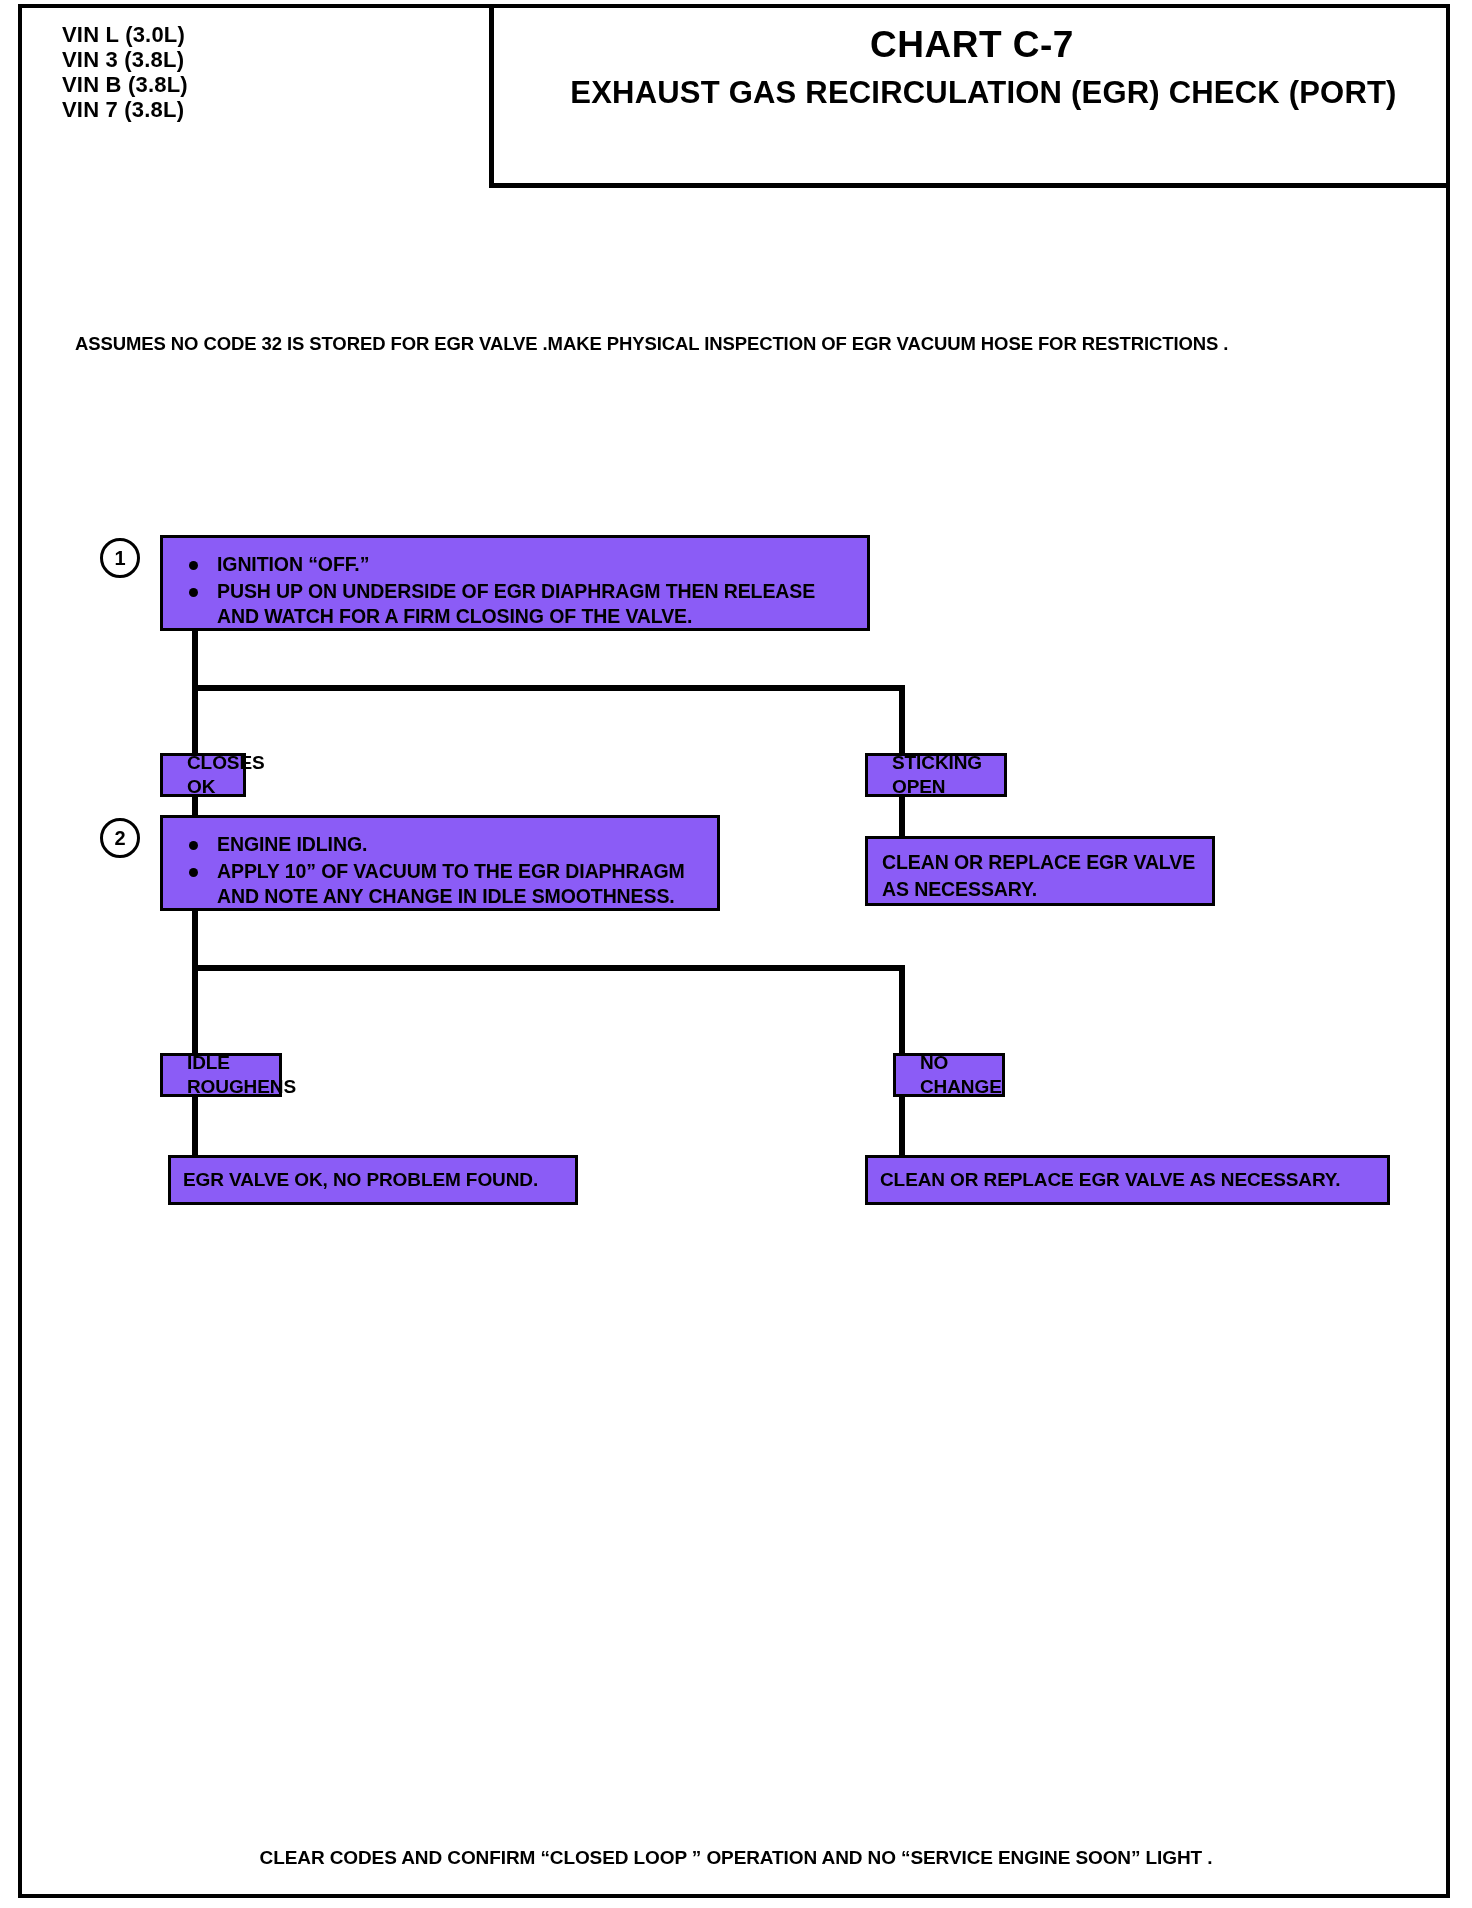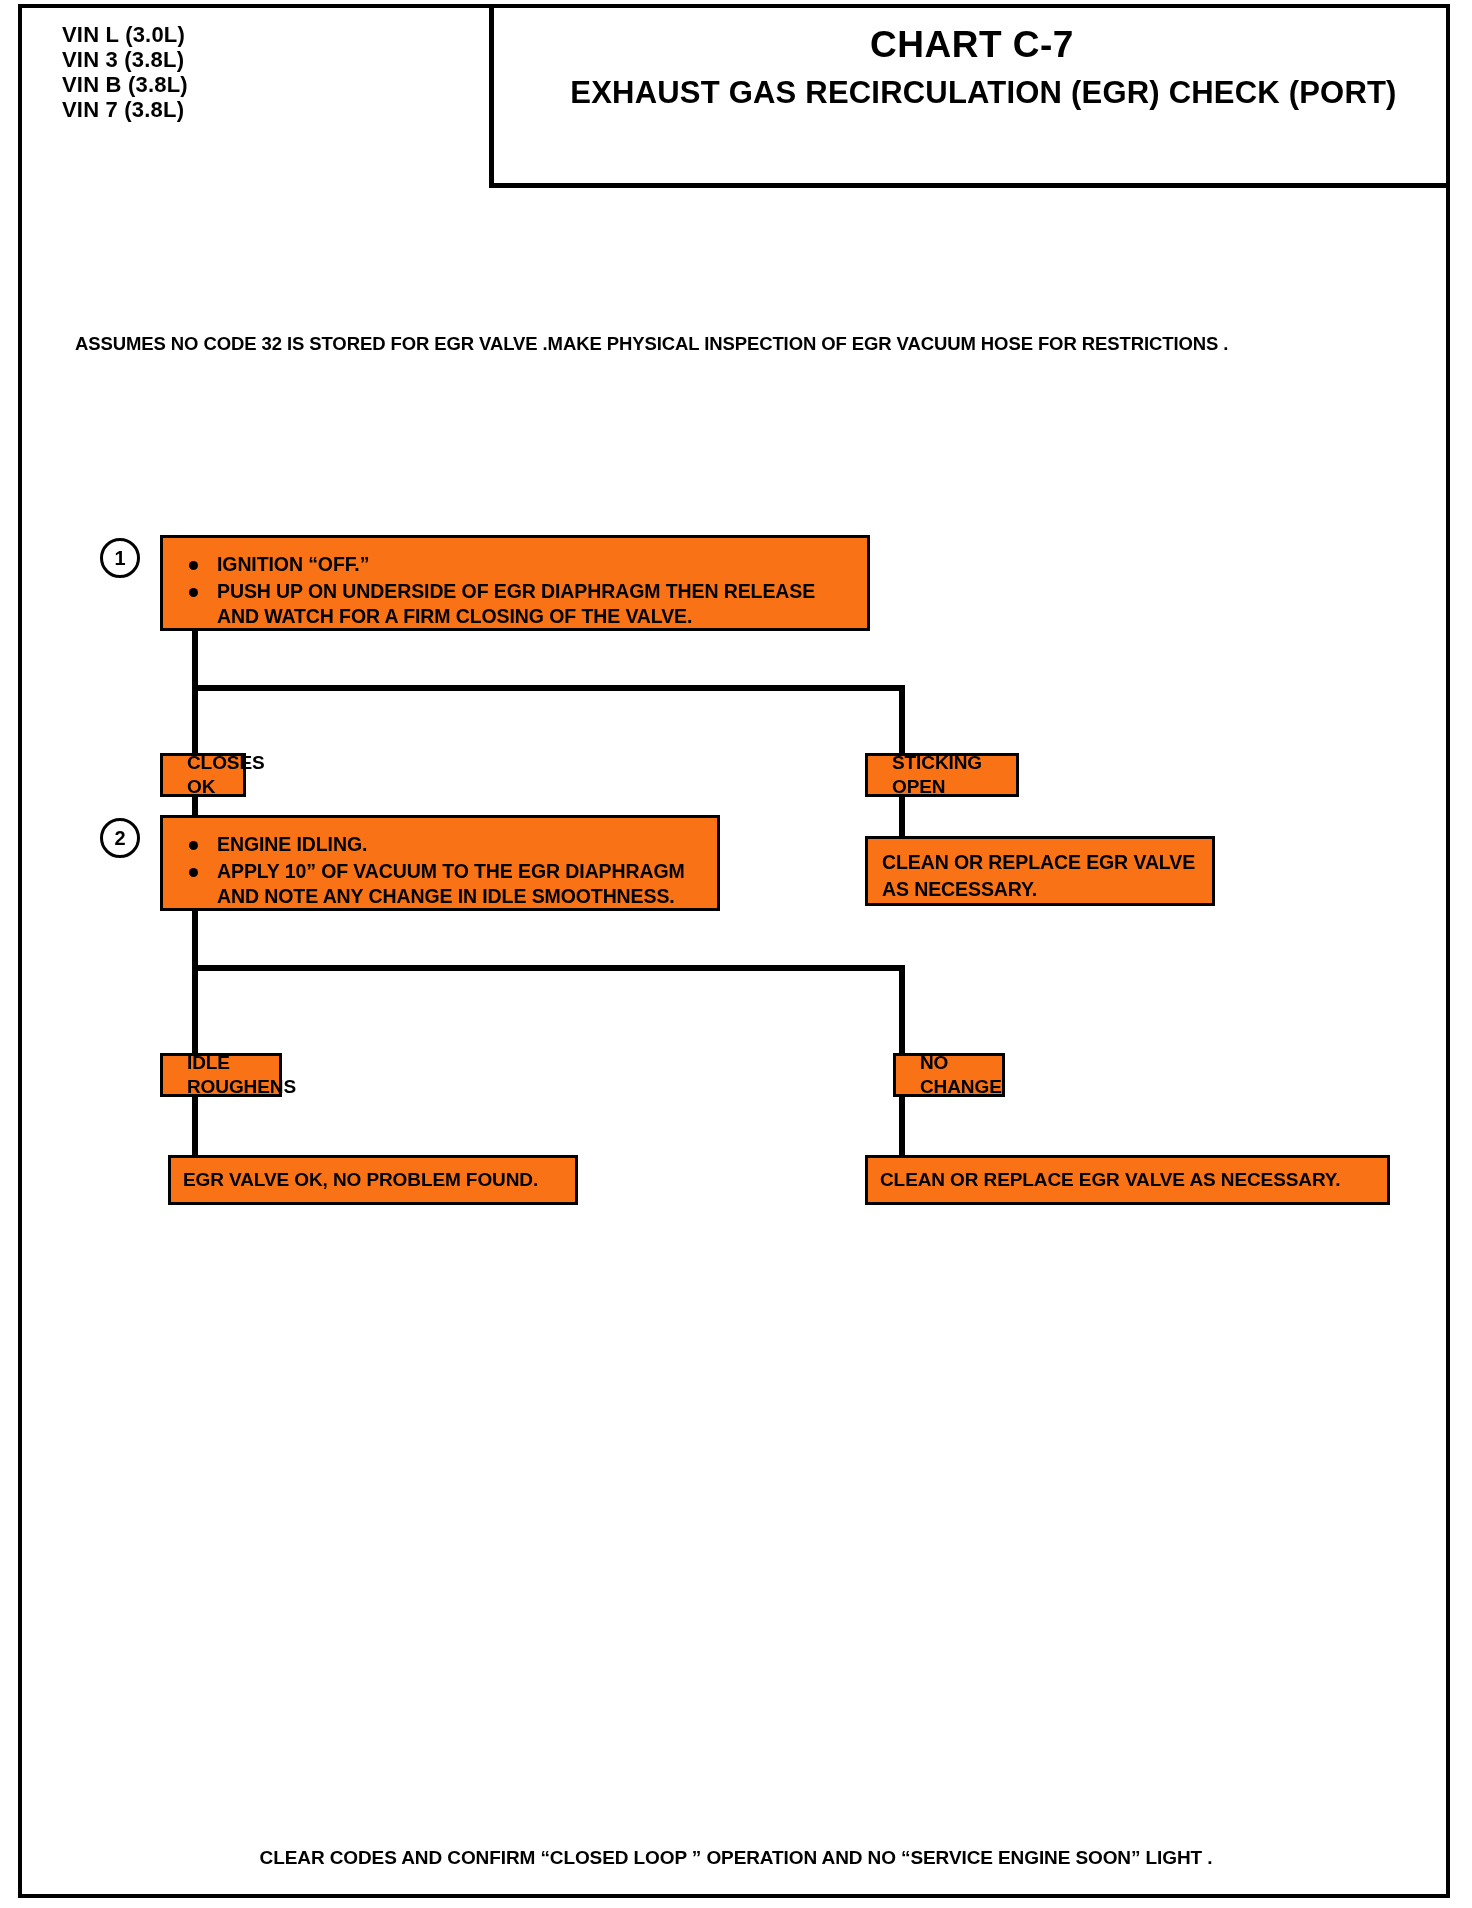--- a/index.html
+++ b/index.html
@@ -20,21 +20,21 @@
              box-sizing:border-box;text-align:center;}
   #chart-no{font-weight:bold;font-size:37px;letter-spacing:.5px;margin-top:20px;
             font-stretch:condensed;}
   #chart-title{font-weight:bold;font-size:31px;line-height:37px;letter-spacing:.2px;
                margin-top:8px;padding:0 12px;margin-left:23px;}
 
   #assumption{position:absolute;left:75px;top:333px;width:1330px;
               font-weight:bold;font-size:18.5px;letter-spacing:-.1px;white-space:nowrap;}
 
   
-  .box{position:absolute;border:3px solid #000;box-sizing:border-box;background:#f97316;
+  .box{position:absolute;border:3px solid #000;box-sizing:border-box;background:#8b5cf6;
        font-weight:bold;letter-spacing:-.1px;}
   .box-label{font-size:19px;line-height:24px;}
 
   .step-box{padding:14px 10px 10px 22px;}
   .bullets{margin:0;padding:0;list-style:none;}
   .bullets li{position:relative;padding-left:32px;font-size:19.5px;line-height:25px;
               margin-bottom:2px;}
   .bullets li .dot{position:absolute;left:4px;top:9px;width:9px;height:9px;
                    border-radius:50%;background:#000;}
 
@@ -92,21 +92,21 @@
 
   <div class="conn" style="left:192px;top:631px;width:6px;height:60px;"></div>
   <div class="conn" style="left:192px;top:685px;width:713px;height:6px;"></div>
   <div class="conn" style="left:192px;top:685px;width:6px;height:70px;"></div>
   <div class="conn" style="left:899px;top:685px;width:6px;height:70px;"></div>
 
   <div class="box tag-box box-label" style="left:160px;top:753px;width:86px;height:44px;">
     <span>CLOSES OK</span>
   </div>
 
-  <div class="box tag-box box-label" style="left:865px;top:753px;width:154px;height:44px;">
+  <div class="box tag-box box-label" style="left:865px;top:753px;width:142px;height:44px;">
     <span>STICKING OPEN</span>
   </div>
 
   <div class="conn" style="left:192px;top:797px;width:6px;height:45px;"></div>
   <div class="conn" style="left:899px;top:797px;width:6px;height:42px;"></div>
 
   <div class="circle-num" style="left:100px;top:818px;">2</div>
 
   <div class="box step-box" style="left:160px;top:815px;width:560px;height:96px;">
     <ul class="bullets">

